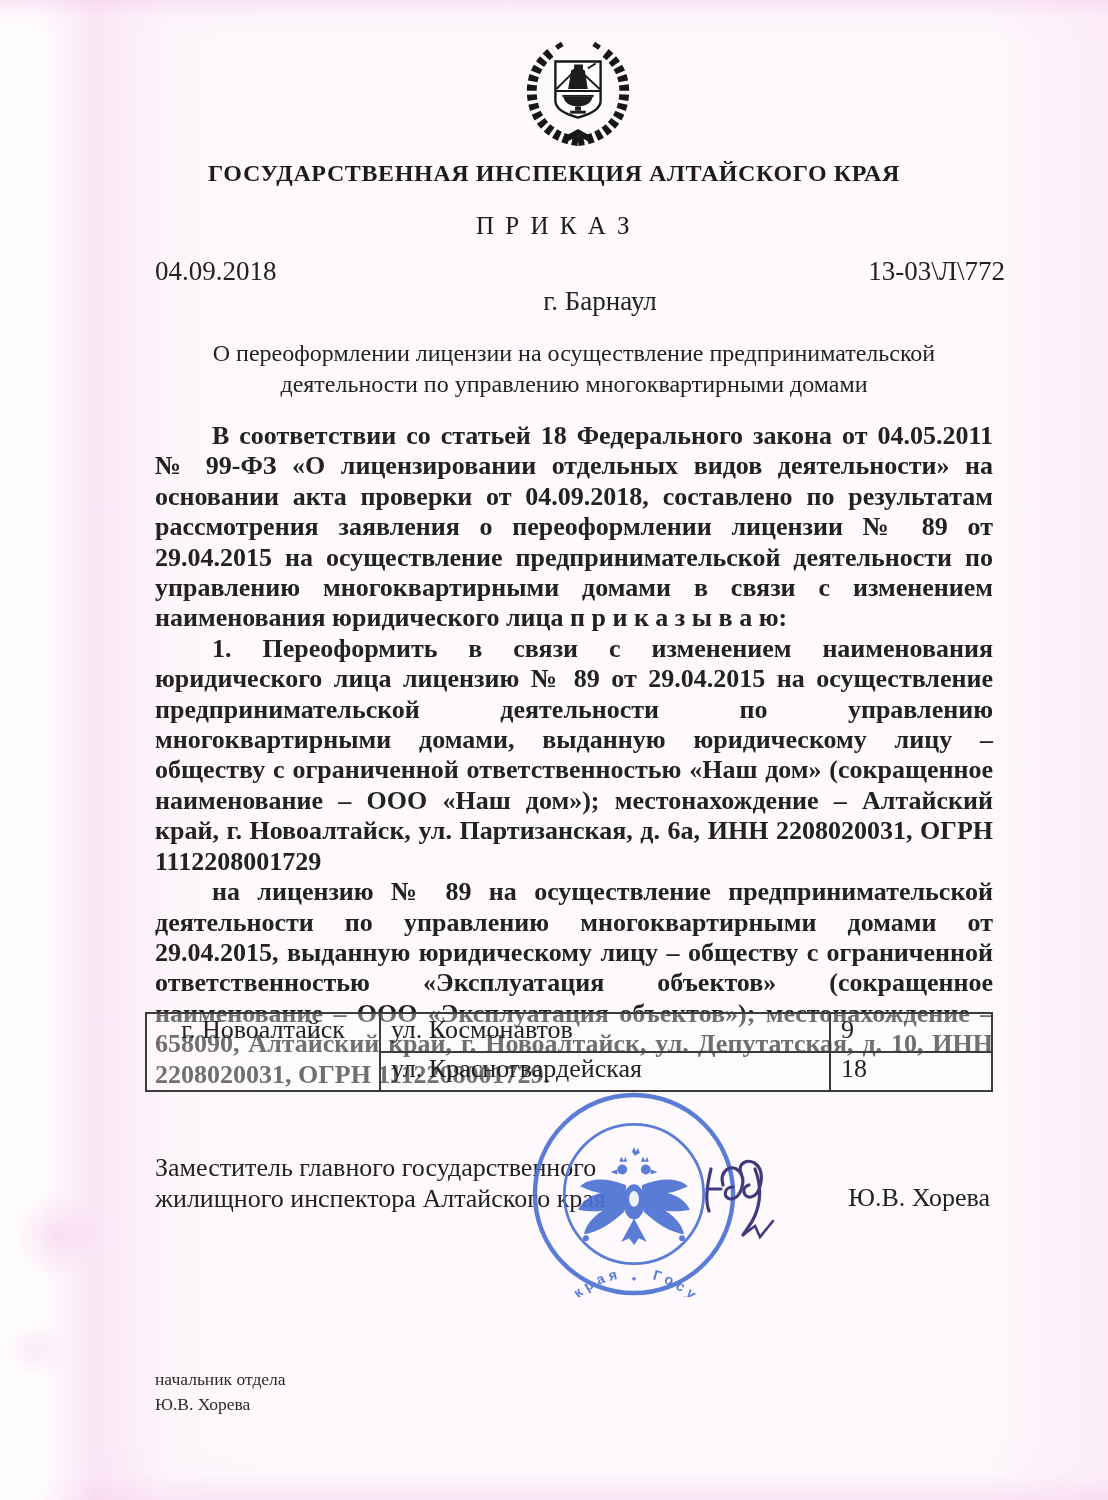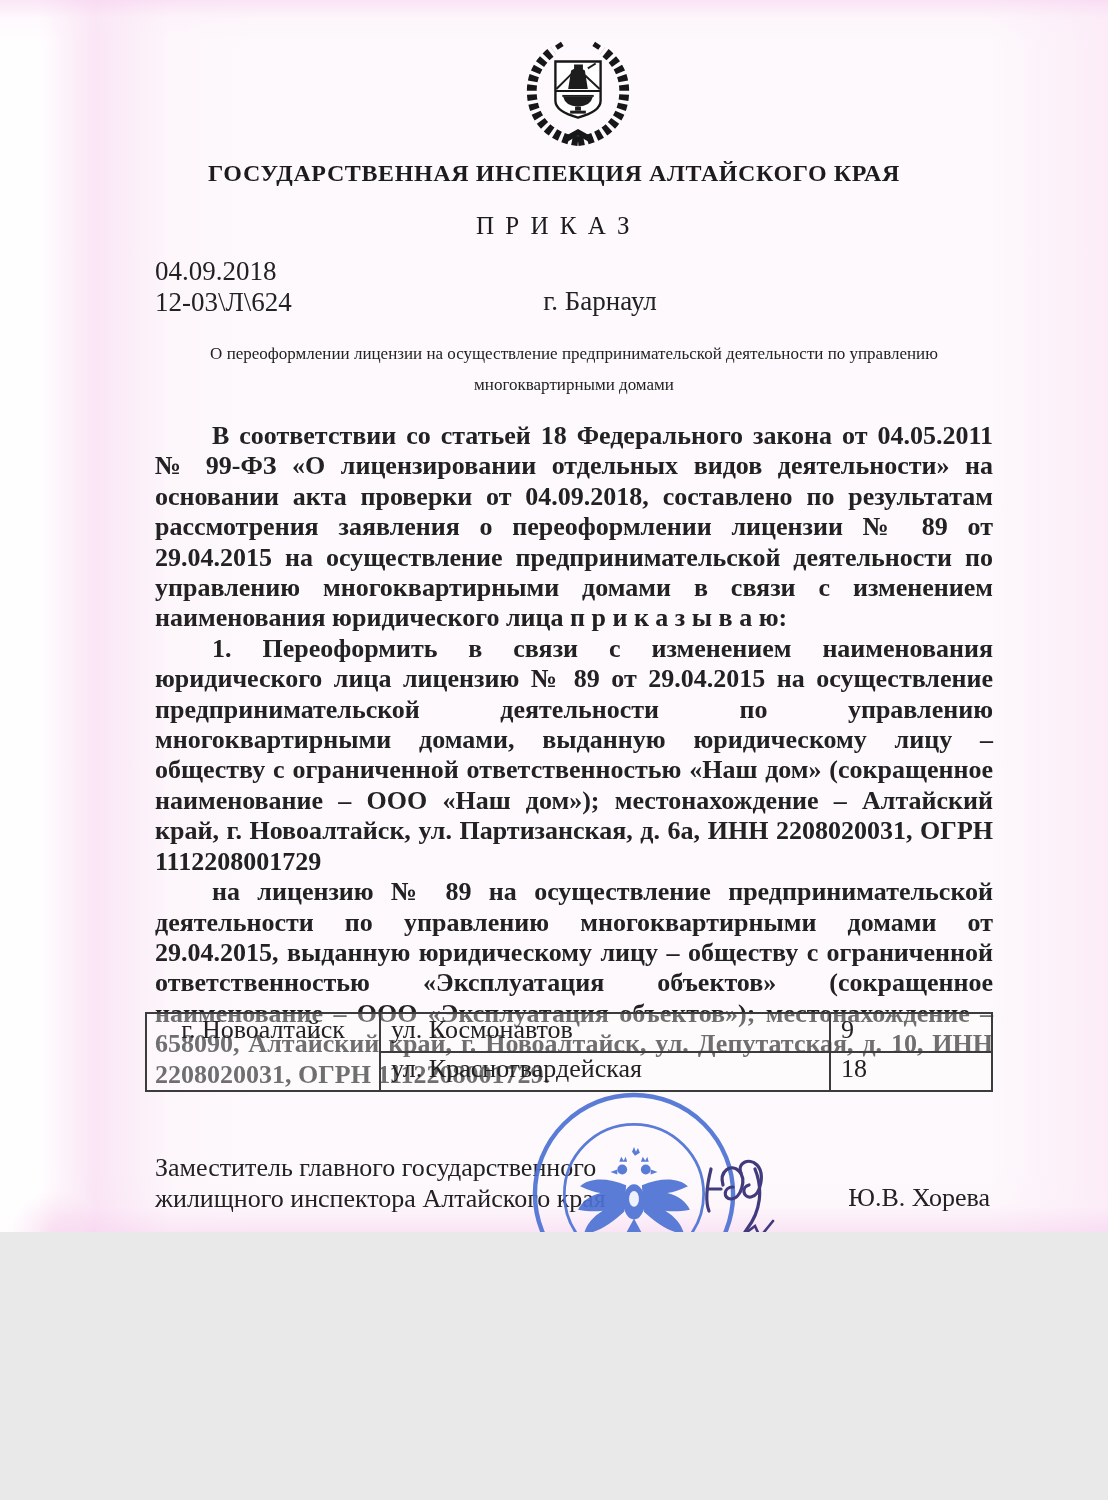--- a/index.html
+++ b/index.html
@@ -1,39 +1,39 @@
 <!DOCTYPE html>
 <html lang="ru"><head>
 <meta charset="utf-8">
 <style>
   html,body{margin:0;padding:0;background:#e9e9e9;}
   .page{
     position:relative;
-    width:1108px;height:1232px;
+    width:1108px;height:1500px;
     margin:0 auto;
     overflow:hidden;
     font-family:"Liberation Serif","DejaVu Serif",serif;
     color:#222;
     background:
       radial-gradient(closest-side, rgba(244,193,228,.45), rgba(244,193,228,0)) no-repeat 10px 1190px / 90px 90px,
       radial-gradient(closest-side, rgba(246,205,234,.4), rgba(246,205,234,0)) no-repeat 0px 1320px / 70px 60px,
       linear-gradient(180deg, rgba(248,210,240,.55) 0px, rgba(252,235,248,.25) 18px, rgba(255,255,255,0) 42px),
       linear-gradient(90deg, rgba(255,255,255,.9) 0px, rgba(255,255,255,.9) 38px, rgba(247,206,237,.45) 95px, rgba(252,236,248,.2) 170px, rgba(255,255,255,0) 260px),
       linear-gradient(0deg, rgba(247,208,238,.5) 0px, rgba(252,238,249,.2) 26px, rgba(255,255,255,0) 60px),
       linear-gradient(270deg, rgba(249,216,241,.4) 0px, rgba(255,255,255,0) 120px),
       #fdf9fc;
   }
   .abs{position:absolute;}
   
   .emblem{left:519px;top:36px;width:118px;height:112px;}
   .org-name{left:0;top:160px;width:100%;text-align:center;font-weight:bold;font-size:24px;letter-spacing:.6px;color:#1c1c1c;}
   .doc-type{left:0;top:212px;width:100%;text-align:center;font-weight:normal;font-size:25px;letter-spacing:2.5px;color:#1c1c1c;}
-  .date-row{left:155px;top:256px;width:850px;display:flex;justify-content:space-between;font-size:27px;flex-direction:column;}
+  .date-row{left:155px;top:256px;width:850px;display:flex;justify-content:space-between;font-size:27px;}
   .city{left:0;top:286px;width:100%;text-align:center;font-size:27px;padding-left:46px;}
-  .subject{left:174px;top:338px;width:800px;text-align:center;font-size:17px;line-height:31px;}
+  .subject{left:174px;top:338px;width:800px;text-align:center;font-size:24px;line-height:31px;}
   
   .body-text{left:155px;top:421px;width:838px;font-size:26px;line-height:30.4px;text-align:justify;}
   .body-text p{margin:0;text-indent:57px;font-weight:bold;}
   
   table.houses{left:145px;top:1012px;position:absolute;border-collapse:collapse;font-size:26px;}
   table.houses td{border:2px solid #3c3c3c;padding:1px 10px 3px 10px;height:33px;vertical-align:top;background:rgba(255,255,255,.35);}
   td.c1{width:212px;text-align:center;} td.c2{width:428px;margin-left:44px;} td.c3{width:140px;}
   
   .sig-row{left:155px;top:1152px;width:835px;display:flex;justify-content:space-between;align-items:flex-end;font-size:26px;line-height:31px;}
   .sig-position{width:470px;}
@@ -73,21 +73,21 @@
       </g>
       <line x1="44" y1="61" x2="76" y2="61" stroke="#1d1d1d" stroke-width="2"></line>
     </svg>
   </div>
 
   <div class="abs org-name">ГОСУДАРСТВЕННАЯ ИНСПЕКЦИЯ АЛТАЙСКОГО КРАЯ</div>
   <div class="abs doc-type">П Р И К А З</div>
 
   <div class="abs date-row">
     <span>04.09.2018</span>
-    <span>12-03\Л\624</span>
+    <span>13-03\Л\772</span>
   </div>
 
   <div class="abs city">г. Барнаул</div>
   <div class="abs subject">О переоформлении лицензии на осуществление предпринимательской деятельности по управлению многоквартирными домами</div>
 
   <div class="abs body-text">
     <p>В соответствии со статьей 18 Федерального закона от 04.05.2011 № 99-ФЗ «О лицензировании отдельных видов деятельности» на основании акта проверки от 04.09.2018, составлено по результатам рассмотрения заявления о переоформлении лицензии № 89 от 29.04.2015 на осуществление предпринимательской деятельности по управлению многоквартирными домами в связи с изменением наименования юридического лица п р и к а з ы в а ю:</p>
     <p>1. Переоформить в связи с изменением наименования юридического лица лицензию № 89 от 29.04.2015 на осуществление предпринимательской деятельности по управлению многоквартирными домами, выданную юридическому лицу – обществу с ограниченной ответственностью «Наш дом» (сокращенное наименование – ООО «Наш дом»); местонахождение – Алтайский край, г. Новоалтайск, ул. Партизанская, д. 6а, ИНН 2208020031, ОГРН 1112208001729</p>
     <p>на лицензию № 89 на осуществление предпринимательской деятельности по управлению многоквартирными домами от 29.04.2015, выданную юридическому лицу – обществу с ограниченной ответственностью «Эксплуатация объектов» (сокращенное наименование – ООО «Эксплуатация объектов»); местонахождение – 658090, Алтайский край, г. Новоалтайск, ул. Депутатская, д. 10, ИНН 2208020031, ОГРН 1112208001729.</p>
   </div>

